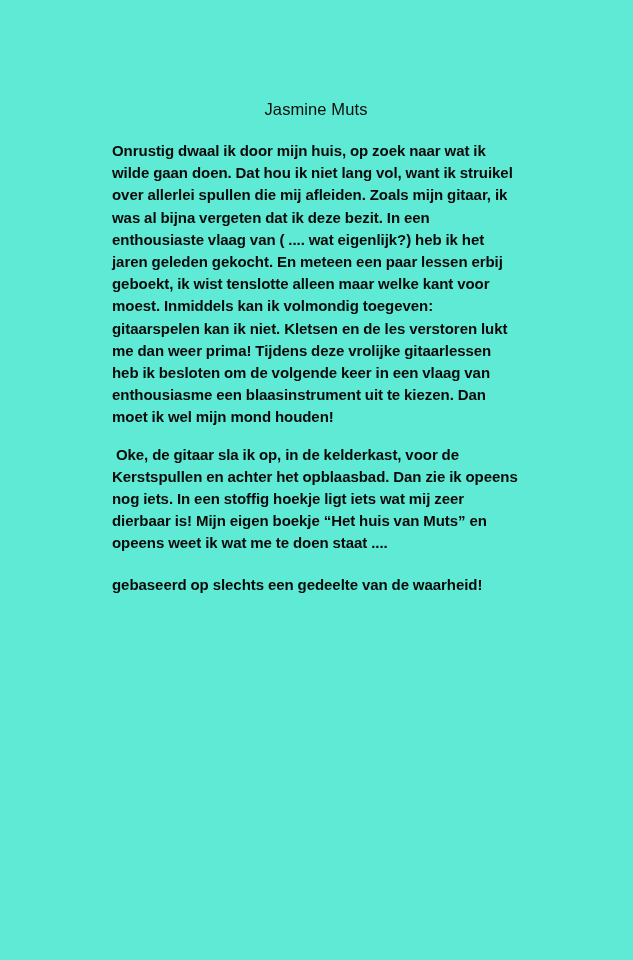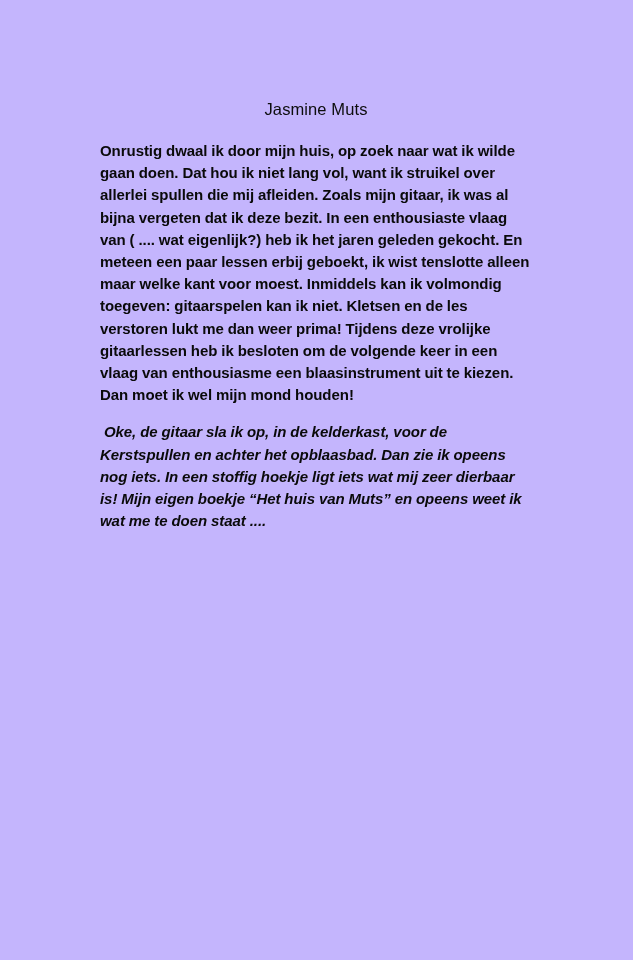--- a/index.html
+++ b/index.html
@@ -16,21 +16,21 @@
     color: #000000;
     overflow: hidden;
   }
 
   .page {
     position: absolute;
     left: 0;
     top: 0;
     width: 633px;
     height: 960px;
-    background: #c4b5fd;
+    background: #5eead4;
   }
 
   .doc-body {
     position: absolute;
     left: 100px;
     top: 98px;
     width: 432px;
   }
 
   .doc-title {
@@ -40,45 +40,45 @@
     line-height: 22px;
     margin: 0 0 20px 0;
     letter-spacing: 0.1px;
     color: #0d0d0d;
   }
 
   .doc-paragraph {
     font-size: 15px;
     font-weight: 600;
     line-height: 22.2px;
-    margin: 0;
+    margin: 12px;
     text-align: left;
     white-space: pre-wrap;
     color: #0a0a0a;
     letter-spacing: -0.05px;
     word-spacing: -0.2px;
   }
 
   .doc-paragraph + .doc-paragraph {
     margin-top: 15px;
-    font-style: italic;
   }
 
   .doc-paragraph.closing {
     margin-top: 19px;
   }
 </style>
 </head>
 <body>
 
 <div class="page">
   <div class="doc-body">
 
     <h1 class="doc-title">Jasmine Muts</h1>
 
     <p class="doc-paragraph">Onrustig dwaal ik door mijn huis, op zoek naar wat ik wilde gaan doen. Dat hou ik niet lang vol, want ik struikel over allerlei spullen die mij afleiden. Zoals mijn gitaar, ik was al bijna vergeten dat ik deze bezit. In een enthousiaste vlaag van ( .... wat eigenlijk?) heb ik het jaren geleden gekocht. En meteen een paar lessen erbij geboekt, ik wist tenslotte alleen maar welke kant voor moest. Inmiddels kan ik volmondig toegeven: gitaarspelen kan ik niet. Kletsen en de les verstoren lukt me dan weer prima! Tijdens deze vrolijke gitaarlessen heb ik besloten om de volgende keer in een vlaag van enthousiasme een blaasinstrument uit te kiezen. Dan moet ik wel mijn mond houden!</p>
 
     <p class="doc-paragraph"> Oke, de gitaar sla ik op, in de kelderkast, voor de Kerstspullen en achter het opblaasbad. Dan zie ik opeens nog iets. In een stoffig hoekje ligt iets wat mij zeer dierbaar is! Mijn eigen boekje “Het huis van Muts” en opeens weet ik wat me te doen staat ....</p>
 
 
+    <p class="doc-paragraph closing">gebaseerd op slechts een gedeelte van de waarheid!</p>
 
   </div>
 </div>
 
 </body></html>

